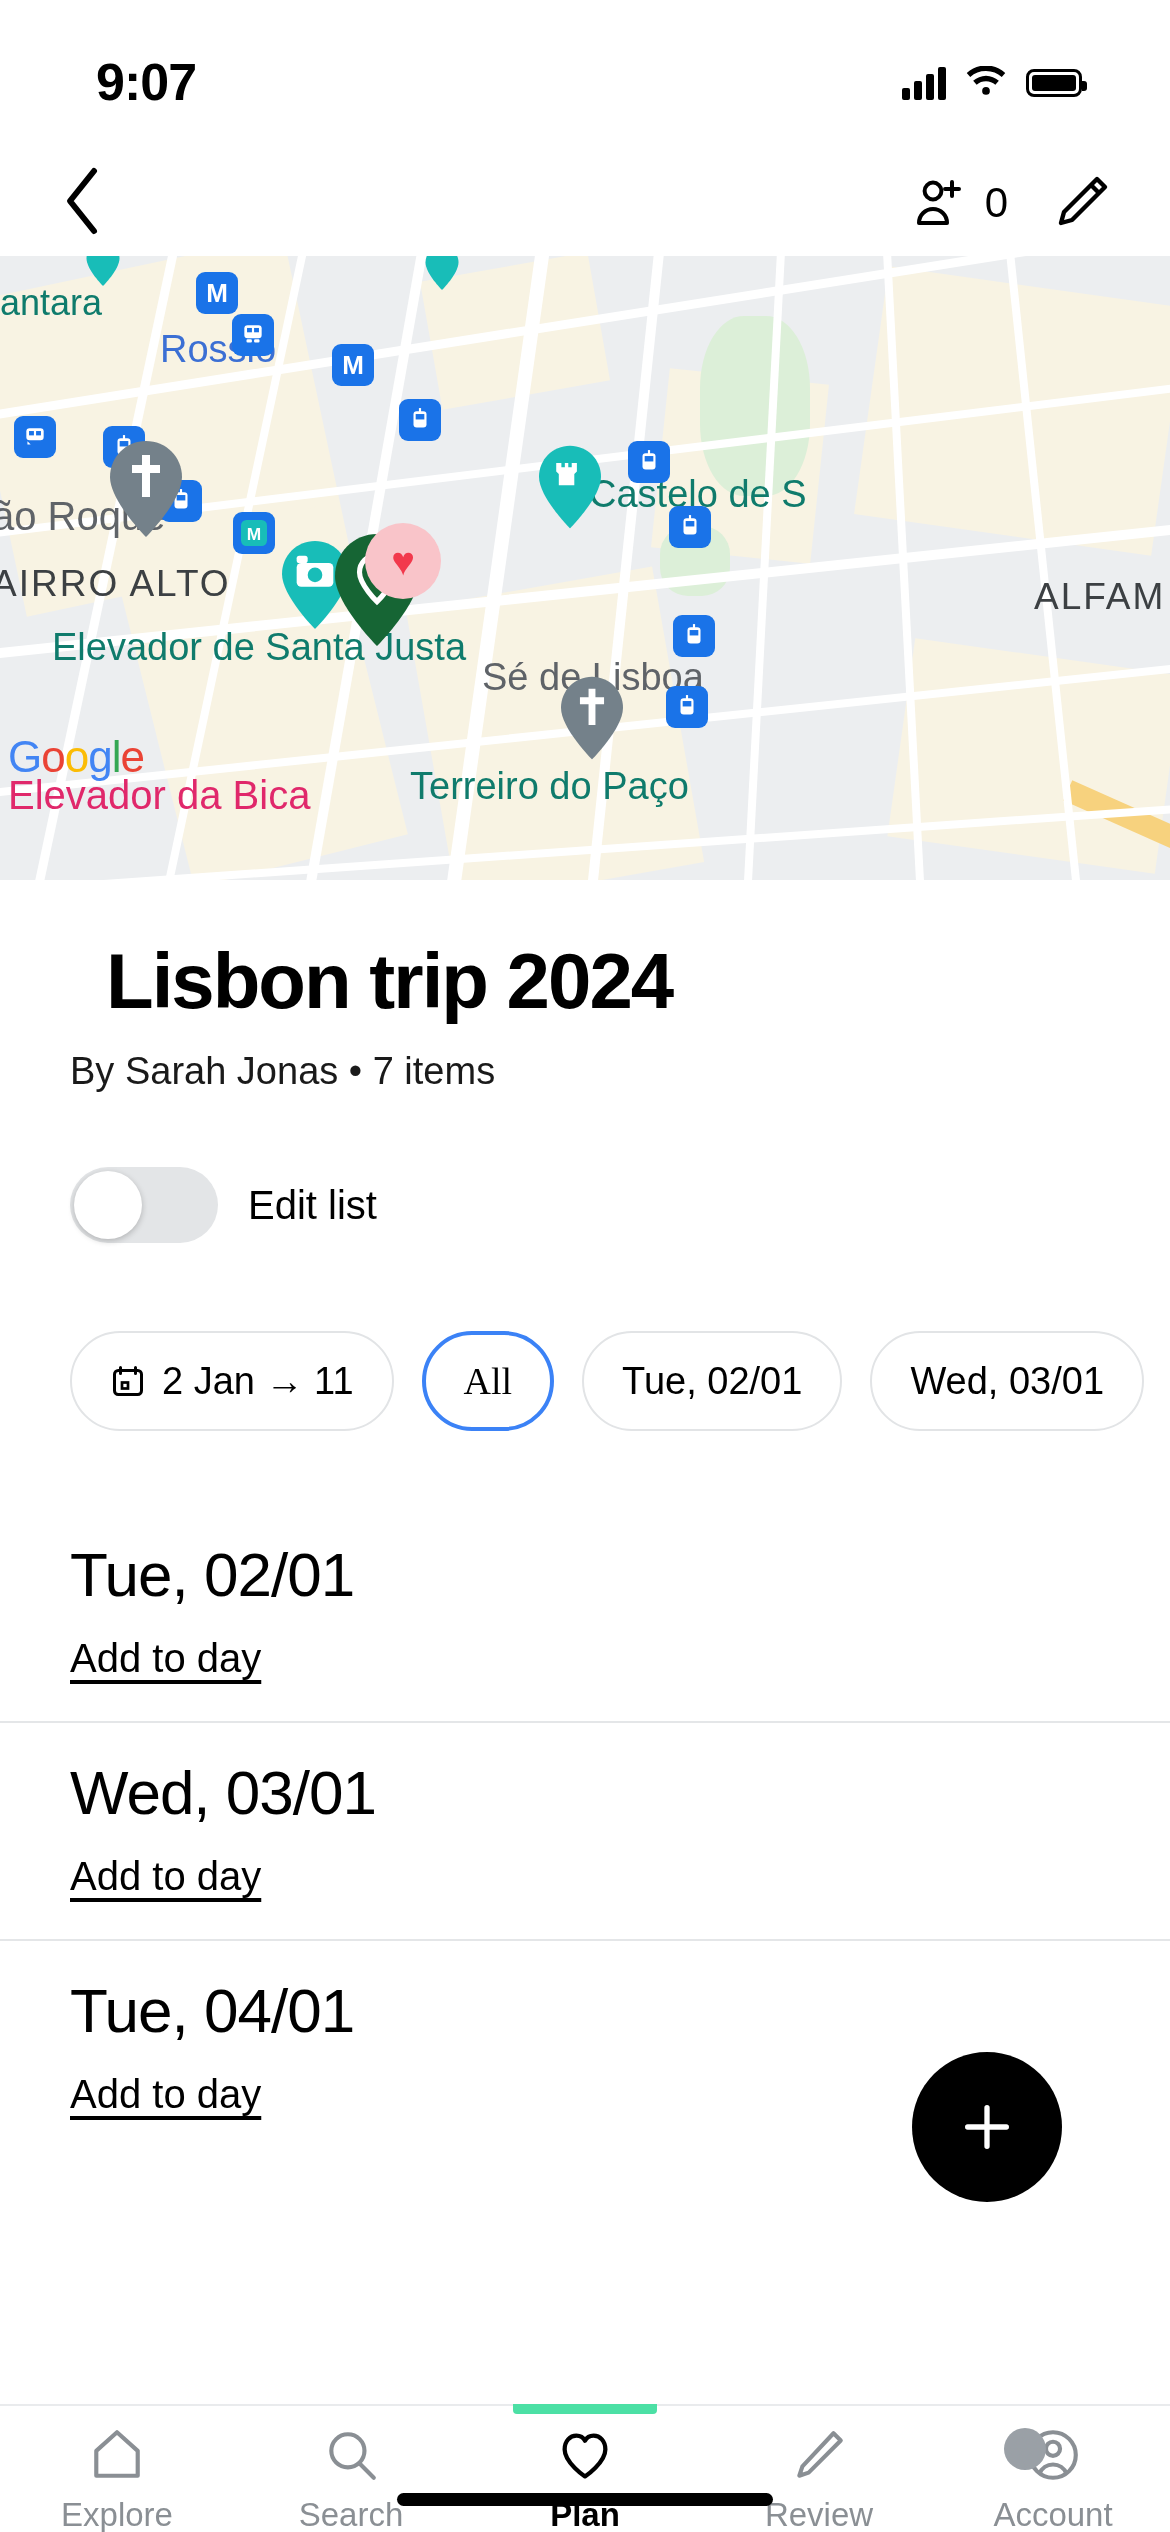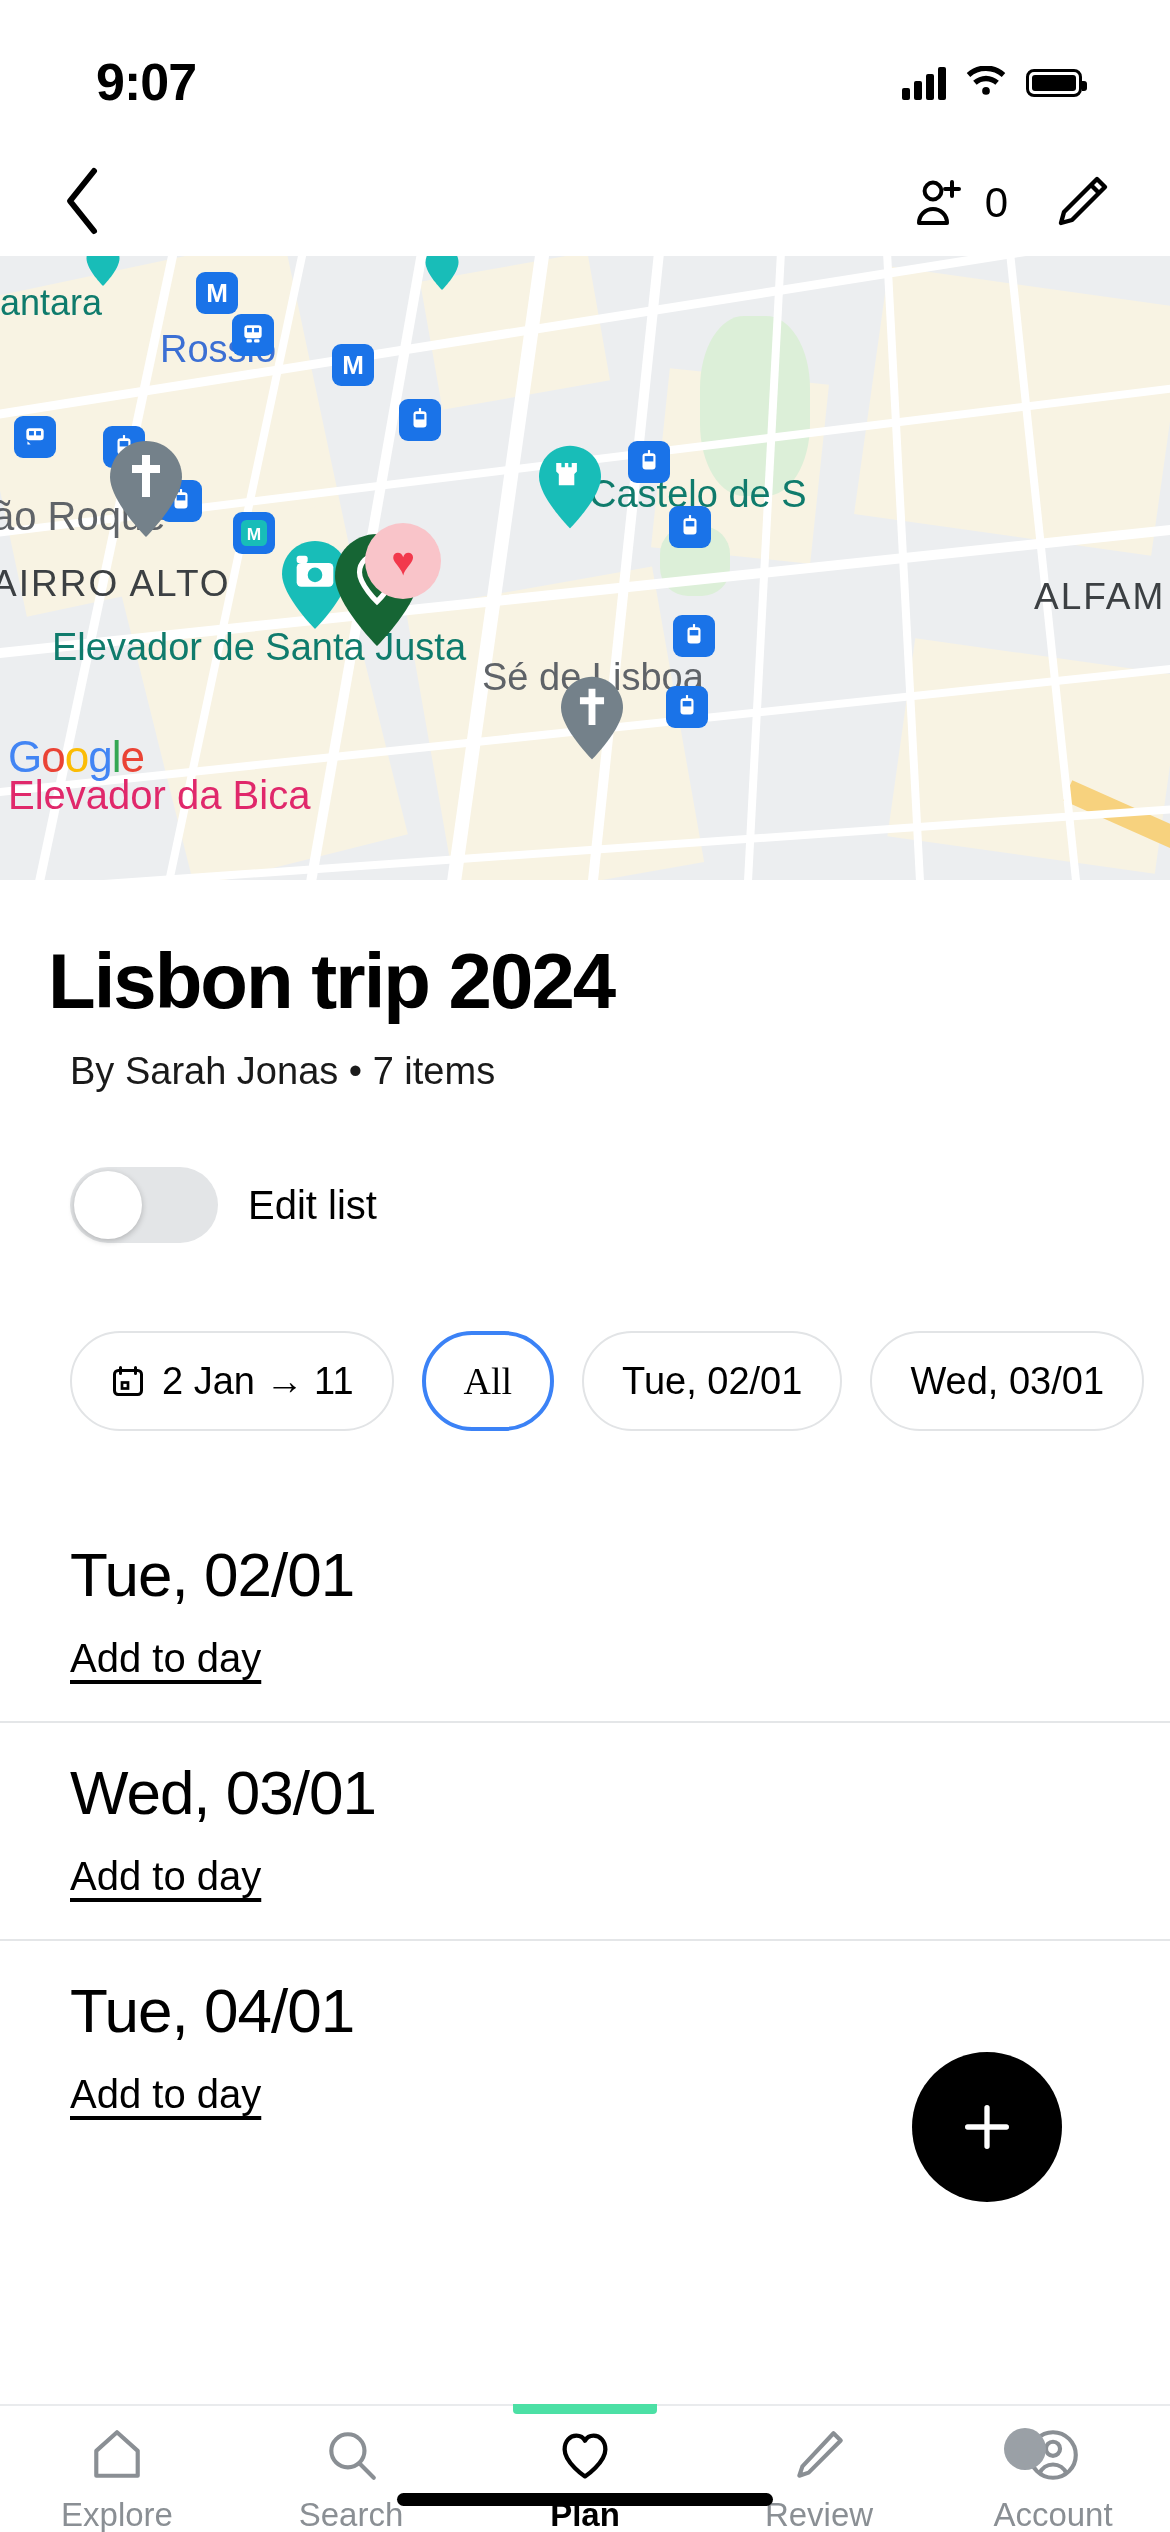--- a/index.html
+++ b/index.html
@@ -69,21 +69,21 @@
     background:#f9c4c9;display:flex;align-items:center;justify-content:center;
   }
   .heart-halo span{ color:#f2394c; font-size:52px; line-height:1; }
   .google-logo{ position:absolute; font-size:44px; font-weight:500; letter-spacing:-1px;}
   .google-logo b{font-weight:500}
   .g1{color:#4285F4}.g2{color:#EA4335}.g3{color:#FBBC05}.g4{color:#4285F4}.g5{color:#34A853}.g6{color:#EA4335}
 
   
   .content { position:absolute; top:880px; left:0; width:1170px; }
   .title {
-    margin:62px 0 0 48px; font-size:78px; font-weight:700;
+    margin:62px 0 0 106px; font-size:78px; font-weight:700;
     letter-spacing:-2px; color:#000; line-height:1;
   }
   .subtitle { margin:30px 0 0 70px; font-size:38px; color:#1a1a1a; }
 
   .toggle-row { display:flex; align-items:center; margin:74px 0 0 70px; gap:30px;}
   .toggle {
     width:148px;height:76px;border-radius:38px;background:#e3e5e7;
     position:relative; flex:none;
   }
   .toggle .knob{
@@ -226,20 +226,21 @@
     <div class="road" style="left:1040px;top:-20px;width:8px;height:680px;transform:rotate(-6deg);"></div>
 
     <div class="map-label lbl-teal" style="left:0px;top:12px;font-size:36px;">antara</div>
     <div class="map-label lbl-blue" style="left:160px;top:58px;font-size:38px;">Rossio</div>
     <div class="map-label lbl-grey" style="left:-8px;top:224px;font-size:40px;">ão Roque</div>
     <div class="map-label lbl-caps" style="left:-8px;top:293px;font-size:37px;">AIRRO ALTO</div>
     <div class="map-label lbl-teal" style="left:52px;top:356px;font-size:38px;">Elevador de Santa Justa</div>
     <div class="map-label lbl-teal" style="left:589px;top:203px;font-size:38px;">Castelo de S</div>
     <div class="map-label lbl-caps" style="left:1034px;top:306px;font-size:37px;">ALFAM</div>
     <div class="map-label lbl-grey" style="left:482px;top:386px;font-size:38px;">Sé de Lisboa</div>
+    <div class="map-label lbl-teal" style="left:410px;top:495px;font-size:38px;">Terreiro do Paço</div>
     <div class="map-label lbl-pink" style="left:8px;top:503px;font-size:40px;">Elevador da Bica</div>
 
     <div class="google-logo" style="left:8px;top:476px;">
       <b class="g1">G</b><b class="g2">o</b><b class="g3">o</b><b class="g4">g</b><b class="g5">l</b><b class="g6">e</b>
     </div>
 
     <div class="poi poi-m" style="left:196px;top:16px;">M</div>
     <div class="poi poi-train" style="left:232px;top:58px;">
       <svg width="26" height="26" viewBox="0 0 24 24" fill="#fff">
           <rect x="4" y="3" width="16" height="12" rx="3"></rect>

